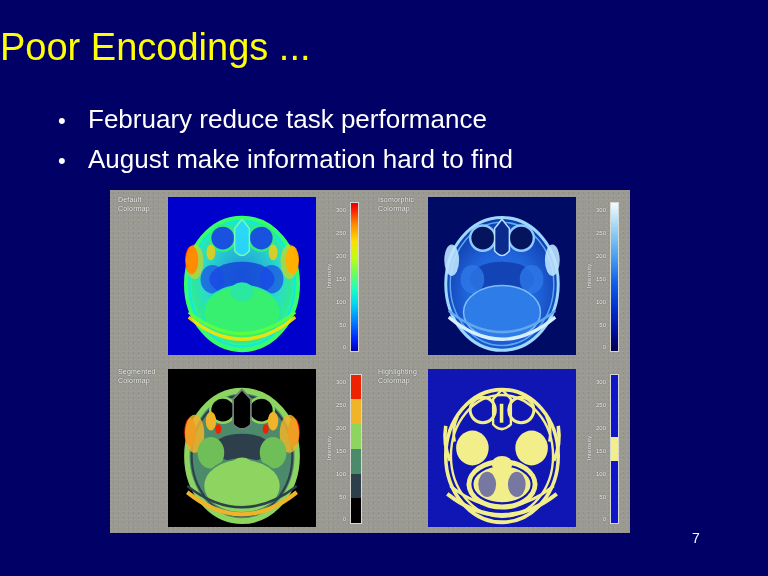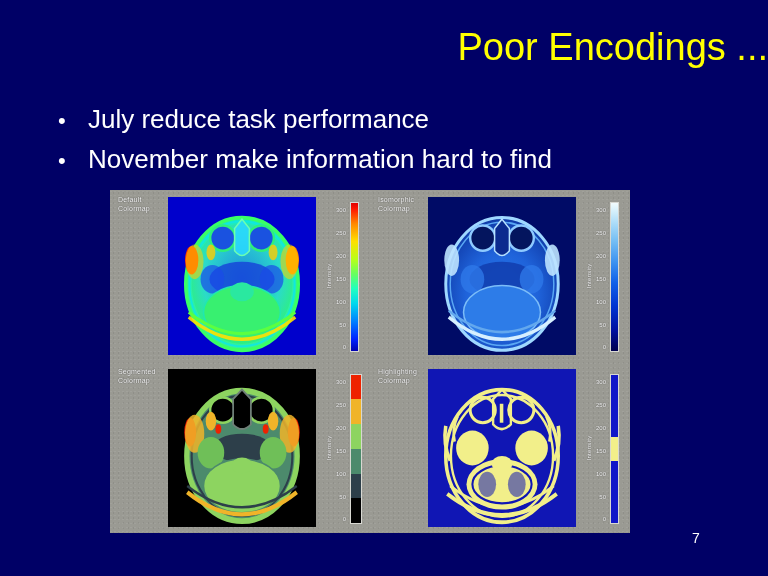--- a/index.html
+++ b/index.html
@@ -18,21 +18,21 @@
     position: absolute;
     left: 0; top: 0;
     width: 768px;
     height: 576px;
     background: #000066;
   }
   .slide-title {
     position: absolute;
     left: 0; top: 25px;
     width: 768px;
-    text-align: right;
+    text-align: left;
     color: #FFFF00;
     font-size: 38px;
     line-height: 44px;
     font-weight: normal;
     letter-spacing: 0px;
     white-space: nowrap;
   }
   .bullets {
     position: absolute;
     left: 58px;
@@ -212,25 +212,25 @@
 </head>
 <body>
 
 <div class="slide">
 
   <div class="slide-title">Poor Encodings ...</div>
 
   <div class="bullets">
     <div class="bullet-row">
       <span class="bullet-mark">•</span>
-      <span class="bullet-text">July reduce task performance</span>
+      <span class="bullet-text">February reduce task performance</span>
     </div>
     <div class="bullet-row">
       <span class="bullet-mark">•</span>
-      <span class="bullet-text">November make information hard to find</span>
+      <span class="bullet-text">August make information hard to find</span>
     </div>
   </div>
 
   <div class="figure">
 
     <div class="panel tl">
       <div class="panel-label">Default
 Colormap</div>
       <div class="imgbox tl">
         <svg class="brain-svg" viewBox="0 0 100 100" preserveAspectRatio="none">

